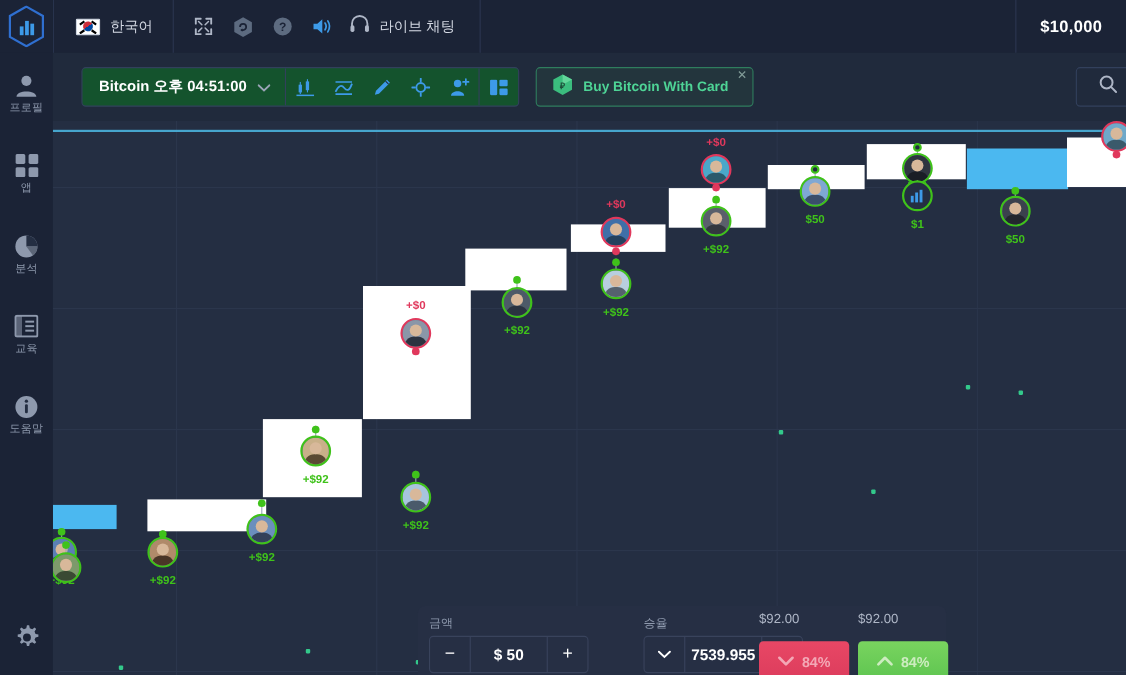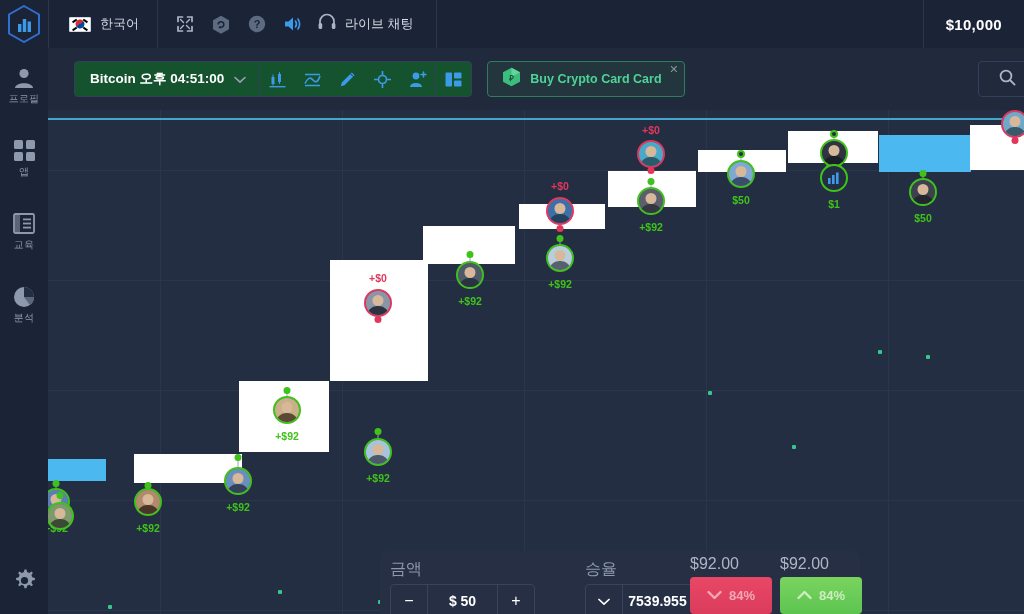--- a/index.html
+++ b/index.html
@@ -145,37 +145,37 @@
     background: #242e42; display: flex; align-items: center; justify-content: center;
   }
 
   
   .botpanel {
     position: absolute; left: 380px; top: 551px; width: 480px; height: 63px;
     background: #262f44; border-top-left-radius: 6px; border-top-right-radius: 6px;
     z-index: 20;
   }
   .bp-inner { position: relative; width: 100%; height: 100%; padding: 8px 0 0 10px; }
-  .bp-label { font-size: 16px; color: #8e99ad; }
+  .bp-label { font-size: 11px; color: #8e99ad; }
   .bp-field {
     display: flex; align-items: center; height: 34px;
     border: 1px solid #39435c; border-radius: 4px; overflow: hidden; background: #262f44;
   }
   .bp-btn {
     width: 36px; height: 32px; display: flex; align-items: center; justify-content: center;
     color: #ffffff; font-size: 16px; cursor: pointer;
   }
   .bp-vdiv { width: 1px; height: 32px; background: #39435c; }
   .bp-val {
     flex: 1 1 auto; text-align: center; color: #ffffff; font-size: 14px; font-weight: bold;
   }
   .amount-group { position: absolute; left: 10px; top: 8px; width: 145px; }
   .payout-group { position: absolute; left: 205px; top: 8px; width: 145px; }
   .trade-btns { position: absolute; left: 310px; top: 4px; display: flex; gap: 8px; }
-  .tprice { font-size: 16px; color: #aeb6c6; margin-bottom: 4px; }
+  .tprice { font-size: 12px; color: #aeb6c6; margin-bottom: 14px; }
   .tbtn {
     width: 82px; height: 37px; border-radius: 4px; display: flex;
     align-items: center; justify-content: center; gap: 7px; cursor: pointer;
     font-size: 13px; font-weight: bold;
   }
   .tbtn.sell { background: linear-gradient(180deg,#e84765,#dc3c5c); color: #f3a8b6; }
   .tbtn.buy { background: linear-gradient(180deg,#79d45f,#5dc450); color: #cdecc0; }
 </style>
 </head>
 <body>
@@ -213,42 +213,52 @@
             <rect x="12" y="0" width="9" height="9" rx="1.5" fill="#8e99ad"></rect>
             <rect x="0" y="12" width="9" height="9" rx="1.5" fill="#8e99ad"></rect>
             <rect x="12" y="12" width="9" height="9" rx="1.5" fill="#8e99ad"></rect>
           </svg>
       </span>
       <span class="side-label">앱</span>
     </div>
 
     <div class="side-item">
       <span class="side-ico">
+        <svg width="22" height="22" viewBox="0 0 22 22">
+            <circle cx="11" cy="11" r="10" fill="#8e99ad"></circle>
+            <path d="M11 11 L11 1 A10 10 0 0 1 21 11 Z" fill="#242e42"></path>
+            <path d="M11 11 L21 11 A10 10 0 0 1 17 19.2 Z" fill="#5c6678"></path>
+          </svg>
+      </span>
+      <span class="side-label">분석</span>
+    </div>
+
+    <div class="side-item">
+      <span class="side-ico">
         <svg width="22" height="21" viewBox="0 0 22 21">
             <rect x="1" y="1" width="20" height="19" rx="1.5" fill="none" stroke="#8e99ad" stroke-width="1.8"></rect>
             <rect x="1" y="1" width="6" height="19" fill="#8e99ad" opacity=".55"></rect>
             <rect x="10" y="5.5" width="8" height="1.8" fill="#8e99ad"></rect>
             <rect x="10" y="9.6" width="8" height="1.8" fill="#8e99ad"></rect>
             <rect x="10" y="13.7" width="8" height="1.8" fill="#8e99ad"></rect>
           </svg>
       </span>
       <span class="side-label">교육</span>
     </div>
 
     <div class="side-item">
       <span class="side-ico">
         <svg width="22" height="22" viewBox="0 0 22 22">
             <circle cx="11" cy="11" r="10" fill="#8e99ad"></circle>
-            <path d="M11 11 L11 1 A10 10 0 0 1 21 11 Z" fill="#242e42"></path>
-            <path d="M11 11 L21 11 A10 10 0 0 1 17 19.2 Z" fill="#5c6678"></path>
-          </svg>
-      </span>
-      <span class="side-label">분석</span>
-    </div>
-
+            <rect x="9.7" y="8.6" width="2.6" height="8" rx="1.1" fill="#242e42"></rect>
+            <circle cx="11" cy="5.7" r="1.5" fill="#242e42"></circle>
+          </svg>
+      </span>
+      <span class="side-label">도움말</span>
+    </div>
 
     <div class="side-gear">
       <span>
         <svg width="25" height="25" viewBox="0 0 25 25">
           <path d="M12.5 1.5 l2 0 .6 2.6 2.2 .9 2.2-1.5 1.4 1.4 -1.5 2.2 .9 2.2 2.6 .6 0 2 -2.6 .6 -.9 2.2 1.5 2.2 -1.4 1.4 -2.2-1.5 -2.2 .9 -.6 2.6 -2 0 -.6-2.6 -2.2-.9 -2.2 1.5 -1.4-1.4 1.5-2.2 -.9-2.2 -2.6-.6 0-2 2.6-.6 .9-2.2 -1.5-2.2 1.4-1.4 2.2 1.5 2.2-.9 Z" fill="#8e99ad"></path>
           <circle cx="12.5" cy="12.5" r="3.6" fill="#1b2336"></circle>
         </svg>
       </span>
     </div>
   </div>
@@ -367,21 +377,21 @@
     </div>
 
     <div class="buy-crypto">
       <span>
         <svg width="19" height="20" viewBox="0 0 19 20">
             <path d="M9.5 .7 L18 5.3 L18 14.7 L9.5 19.3 L1 14.7 L1 5.3 Z" fill="#3bbd7e"></path>
             <path d="M9.5 .7 L18 5.3 L9.5 10 Z" fill="#62d69a"></path>
             <text x="9.5" y="13.5" font-size="8" font-weight="bold" text-anchor="middle" fill="#1d4f3a" font-family="Liberation Sans, sans-serif">₽</text>
           </svg>
       </span>
-      <span class="buy-crypto-label">Buy Crypto Card Card</span>
+      <span class="buy-crypto-label">Buy Bitcoin With Card</span>
       <span class="bc-close">✕</span>
     </div>
 
     <div class="search-box">
       <span>
         <svg width="17" height="17" viewBox="0 0 17 17">
             <circle cx="7" cy="7" r="5.4" fill="none" stroke="#aeb6c6" stroke-width="1.8"></circle>
             <path d="M11 11 L15.6 15.6" stroke="#aeb6c6" stroke-width="1.8" stroke-linecap="round"></path>
           </svg>
       </span>

